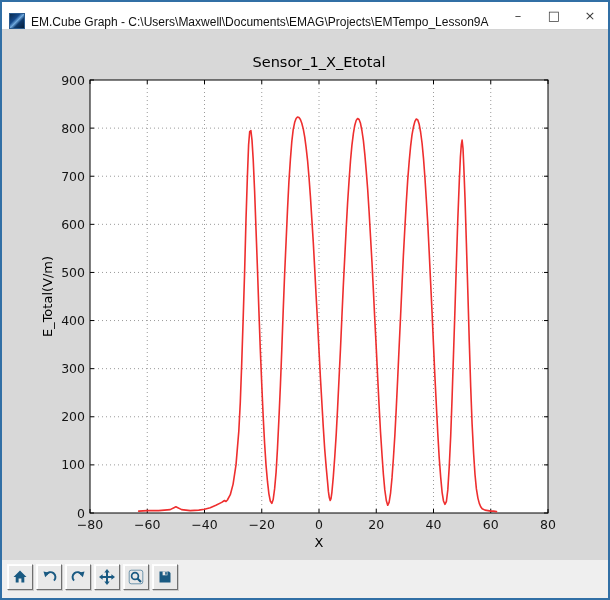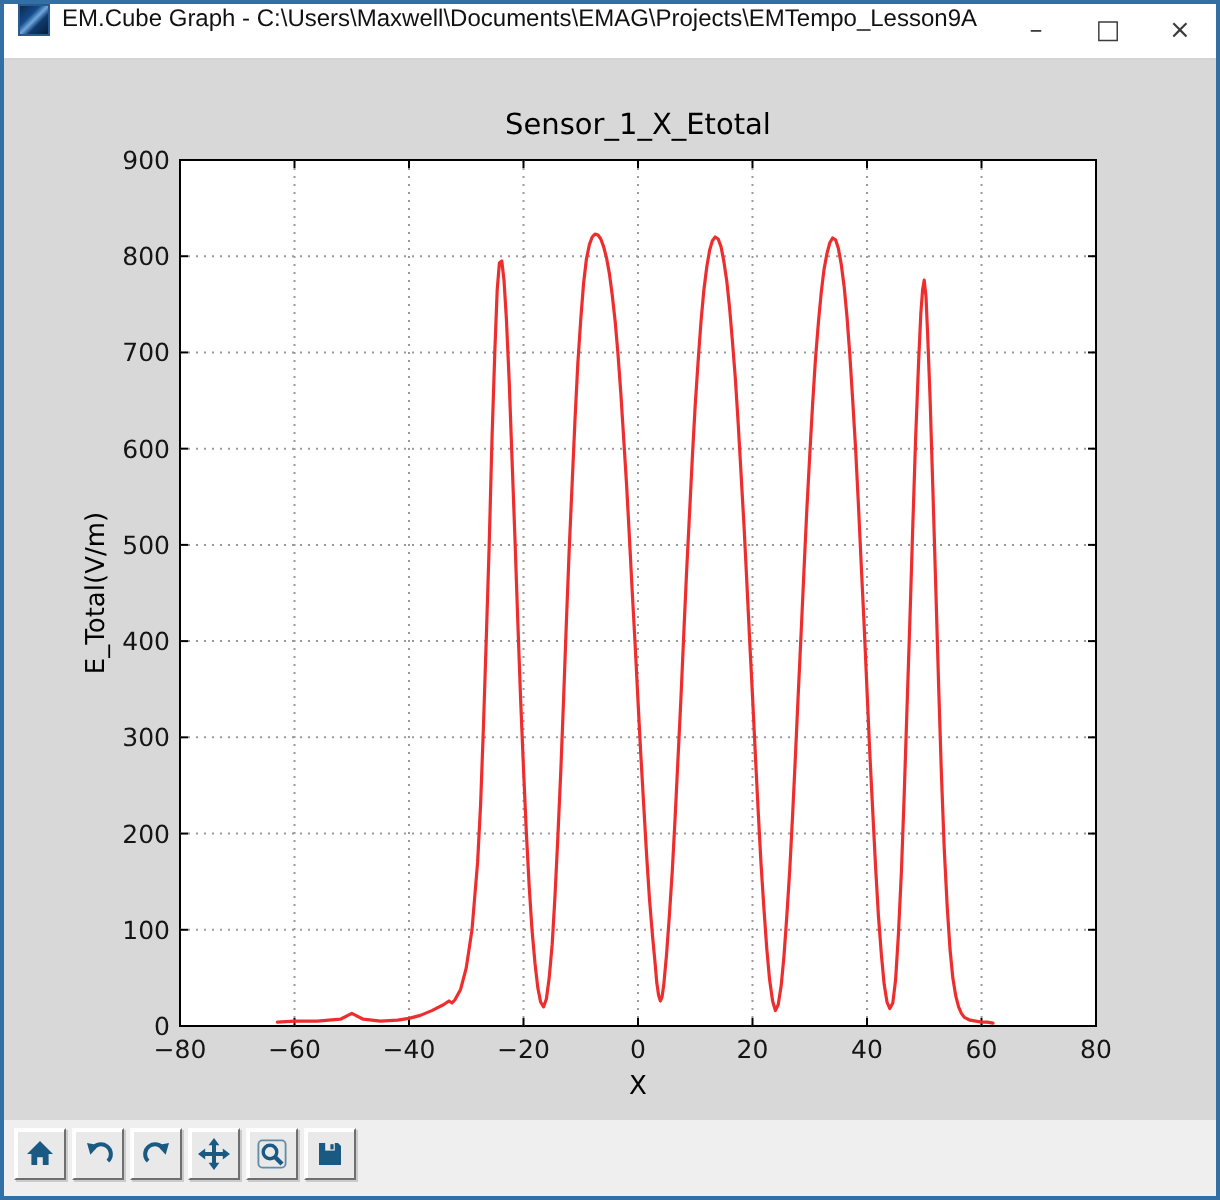--- a/index.html
+++ b/index.html
@@ -9,21 +9,21 @@
   .window {
     width:610px; height:600px;
     border:2px solid #316fa5;
     background:#efefef;
     display:flex; flex-direction:column;
   }
 
   .titlebar {
     height:28px; background:#ffffff;
     border-bottom:1px solid #d4d4d4;
-    display:flex; align-items:flex-start;
+    display:flex; align-items:flex-end;
     flex:0 0 auto;
   }
   .app-icon {
     width:16px; height:16px; margin:0 6px 0 7px;
     background:linear-gradient(135deg,#0b2c4d 0%,#14498b 35%,#6fa8dc 50%,#0e3a6e 65%,#081f38 100%);
     border:1px solid #2a5b8f;
   }
   .title-text { font-size:12px; color:#111; white-space:nowrap; }
   .win-controls { margin-left:auto; display:flex; height:100%; }
   .win-btn {

